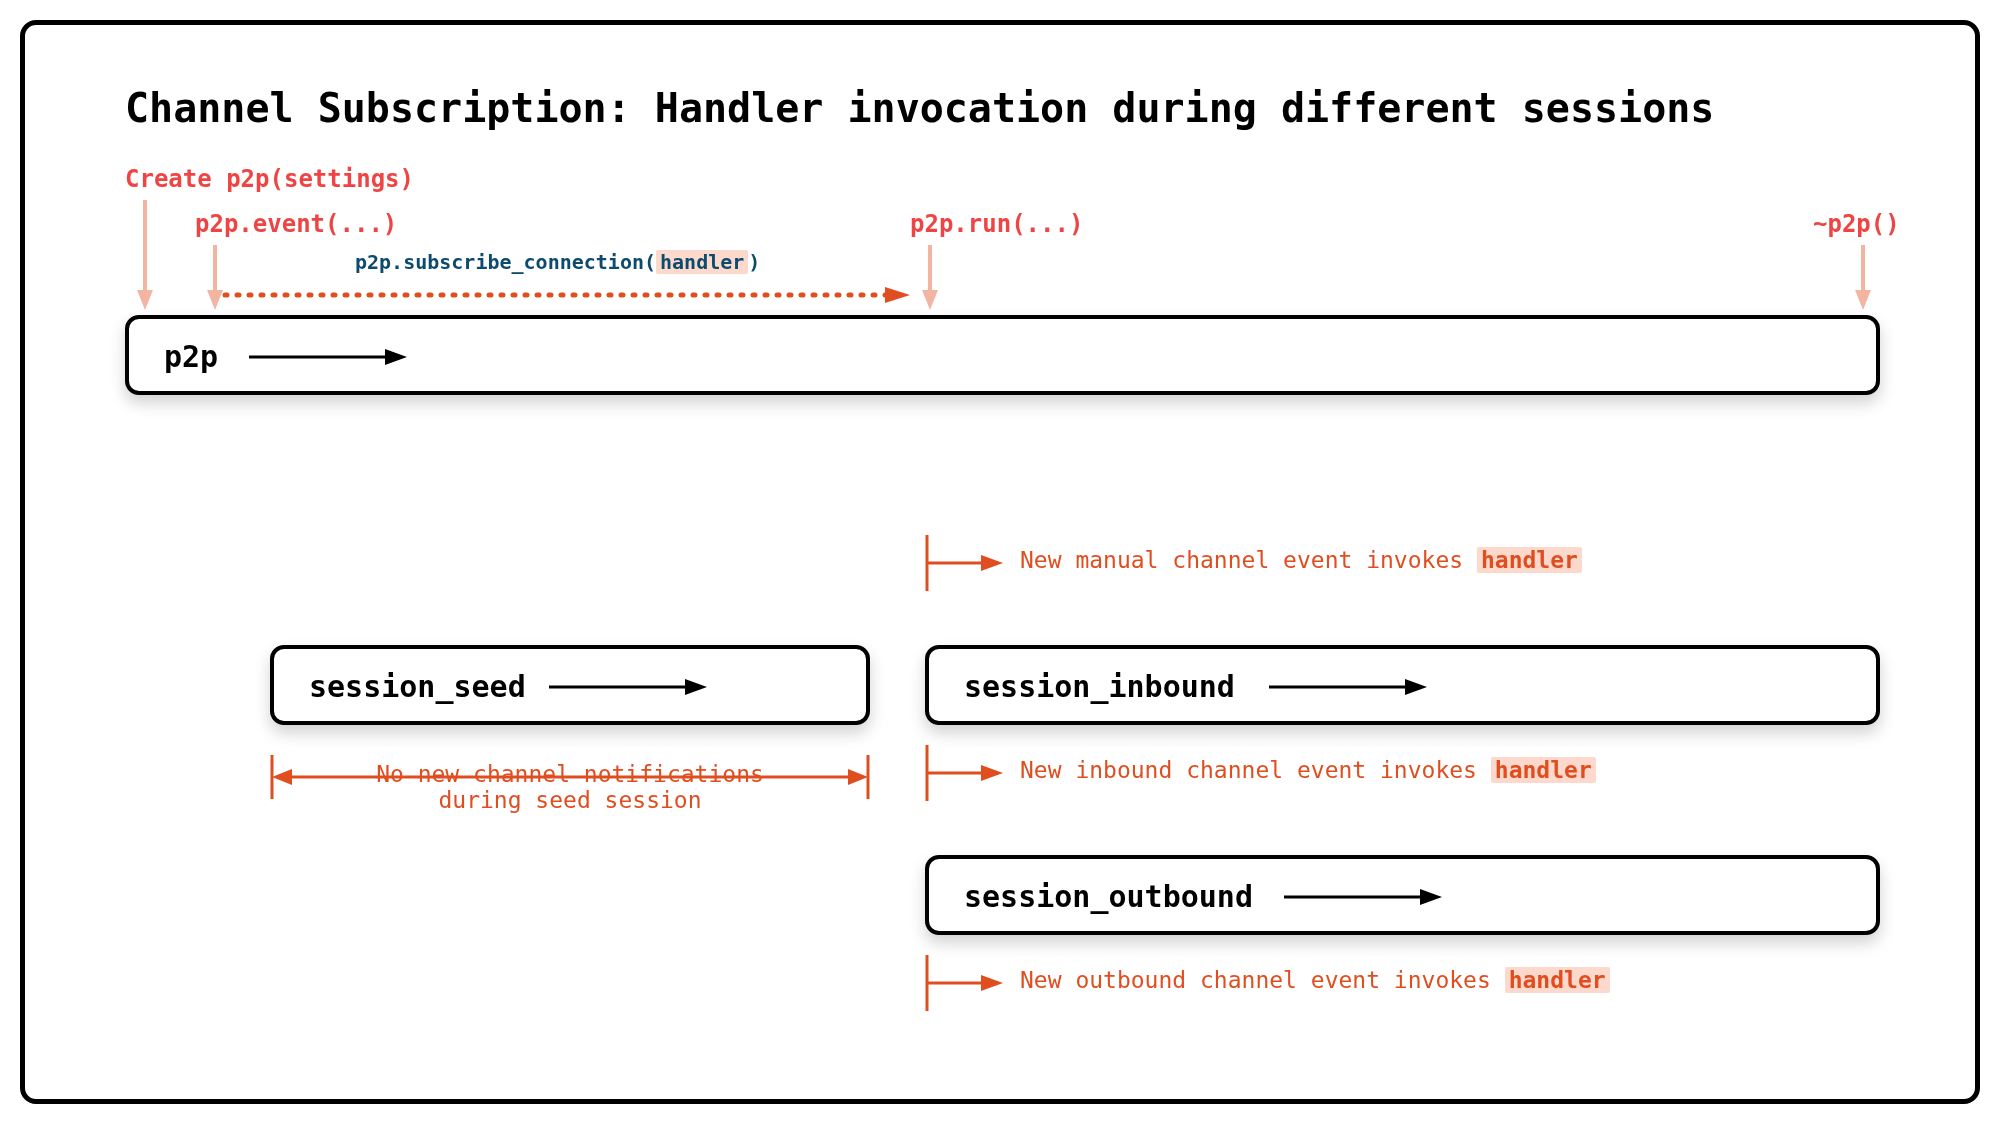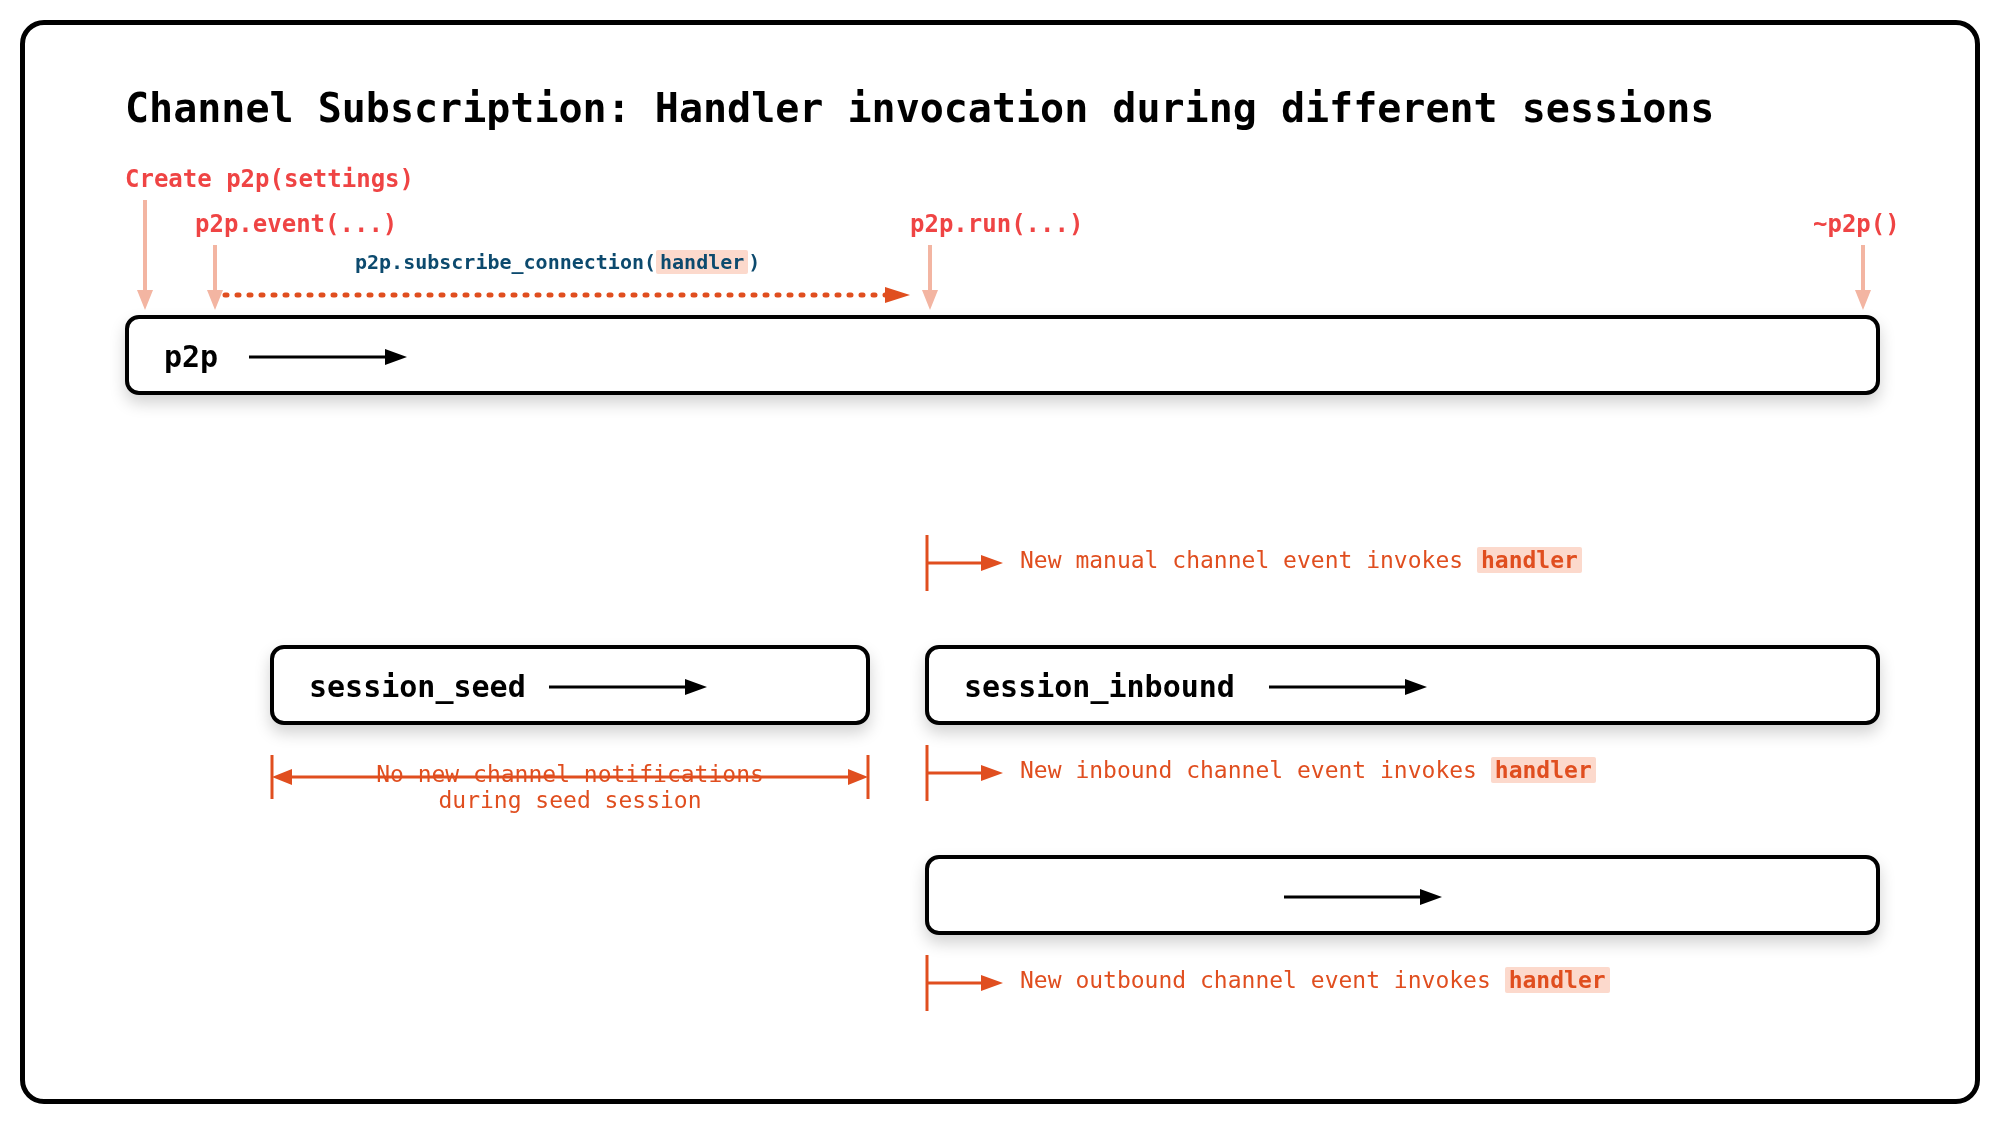--- a/index.html
+++ b/index.html
@@ -10,21 +10,21 @@
     height: 1124px;
     position: relative;
   }
   .frame {
     position: absolute;
     left: 20px;
     top: 20px;
     width: 1960px;
     height: 1084px;
     border: 5px solid #000;
-    border-radius: 24px;
+    border-radius: 16px;
     background: #fff;
   }
   .title {
     position: absolute;
     left: 100px;
     top: 60px;
     font-size: 40px;
     font-weight: 700;
     color: #000;
   }
@@ -168,20 +168,21 @@
   <svg style="left:900px; top:720px;" width="80" height="60">
     <line x1="2" y1="0" x2="2" y2="56" stroke="#e04e1f" stroke-width="3"></line>
     <line x1="2" y1="28" x2="60" y2="28" stroke="#e04e1f" stroke-width="3"></line>
     <polygon points="78,28 56,20 56,36" fill="#e04e1f"></polygon>
   </svg>
   <div class="annot" style="left:995px; top:732px;">
     <span>New inbound channel event invokes </span><span class="hl2">handler</span>
   </div>
 
   <div class="box" style="left:900px; top:830px; width:955px; height:80px;">
+    <span class="box-label" style="left:35px; top:20px;">session_outbound</span>
     <svg style="left:355px; top:28px;" width="160" height="20">
       <line x1="0" y1="10" x2="140" y2="10" stroke="#000" stroke-width="3"></line>
       <polygon points="158,10 136,2 136,18" fill="#000"></polygon>
     </svg>
   </div>
 
   <svg style="left:900px; top:930px;" width="80" height="60">
     <line x1="2" y1="0" x2="2" y2="56" stroke="#e04e1f" stroke-width="3"></line>
     <line x1="2" y1="28" x2="60" y2="28" stroke="#e04e1f" stroke-width="3"></line>
     <polygon points="78,28 56,20 56,36" fill="#e04e1f"></polygon>

